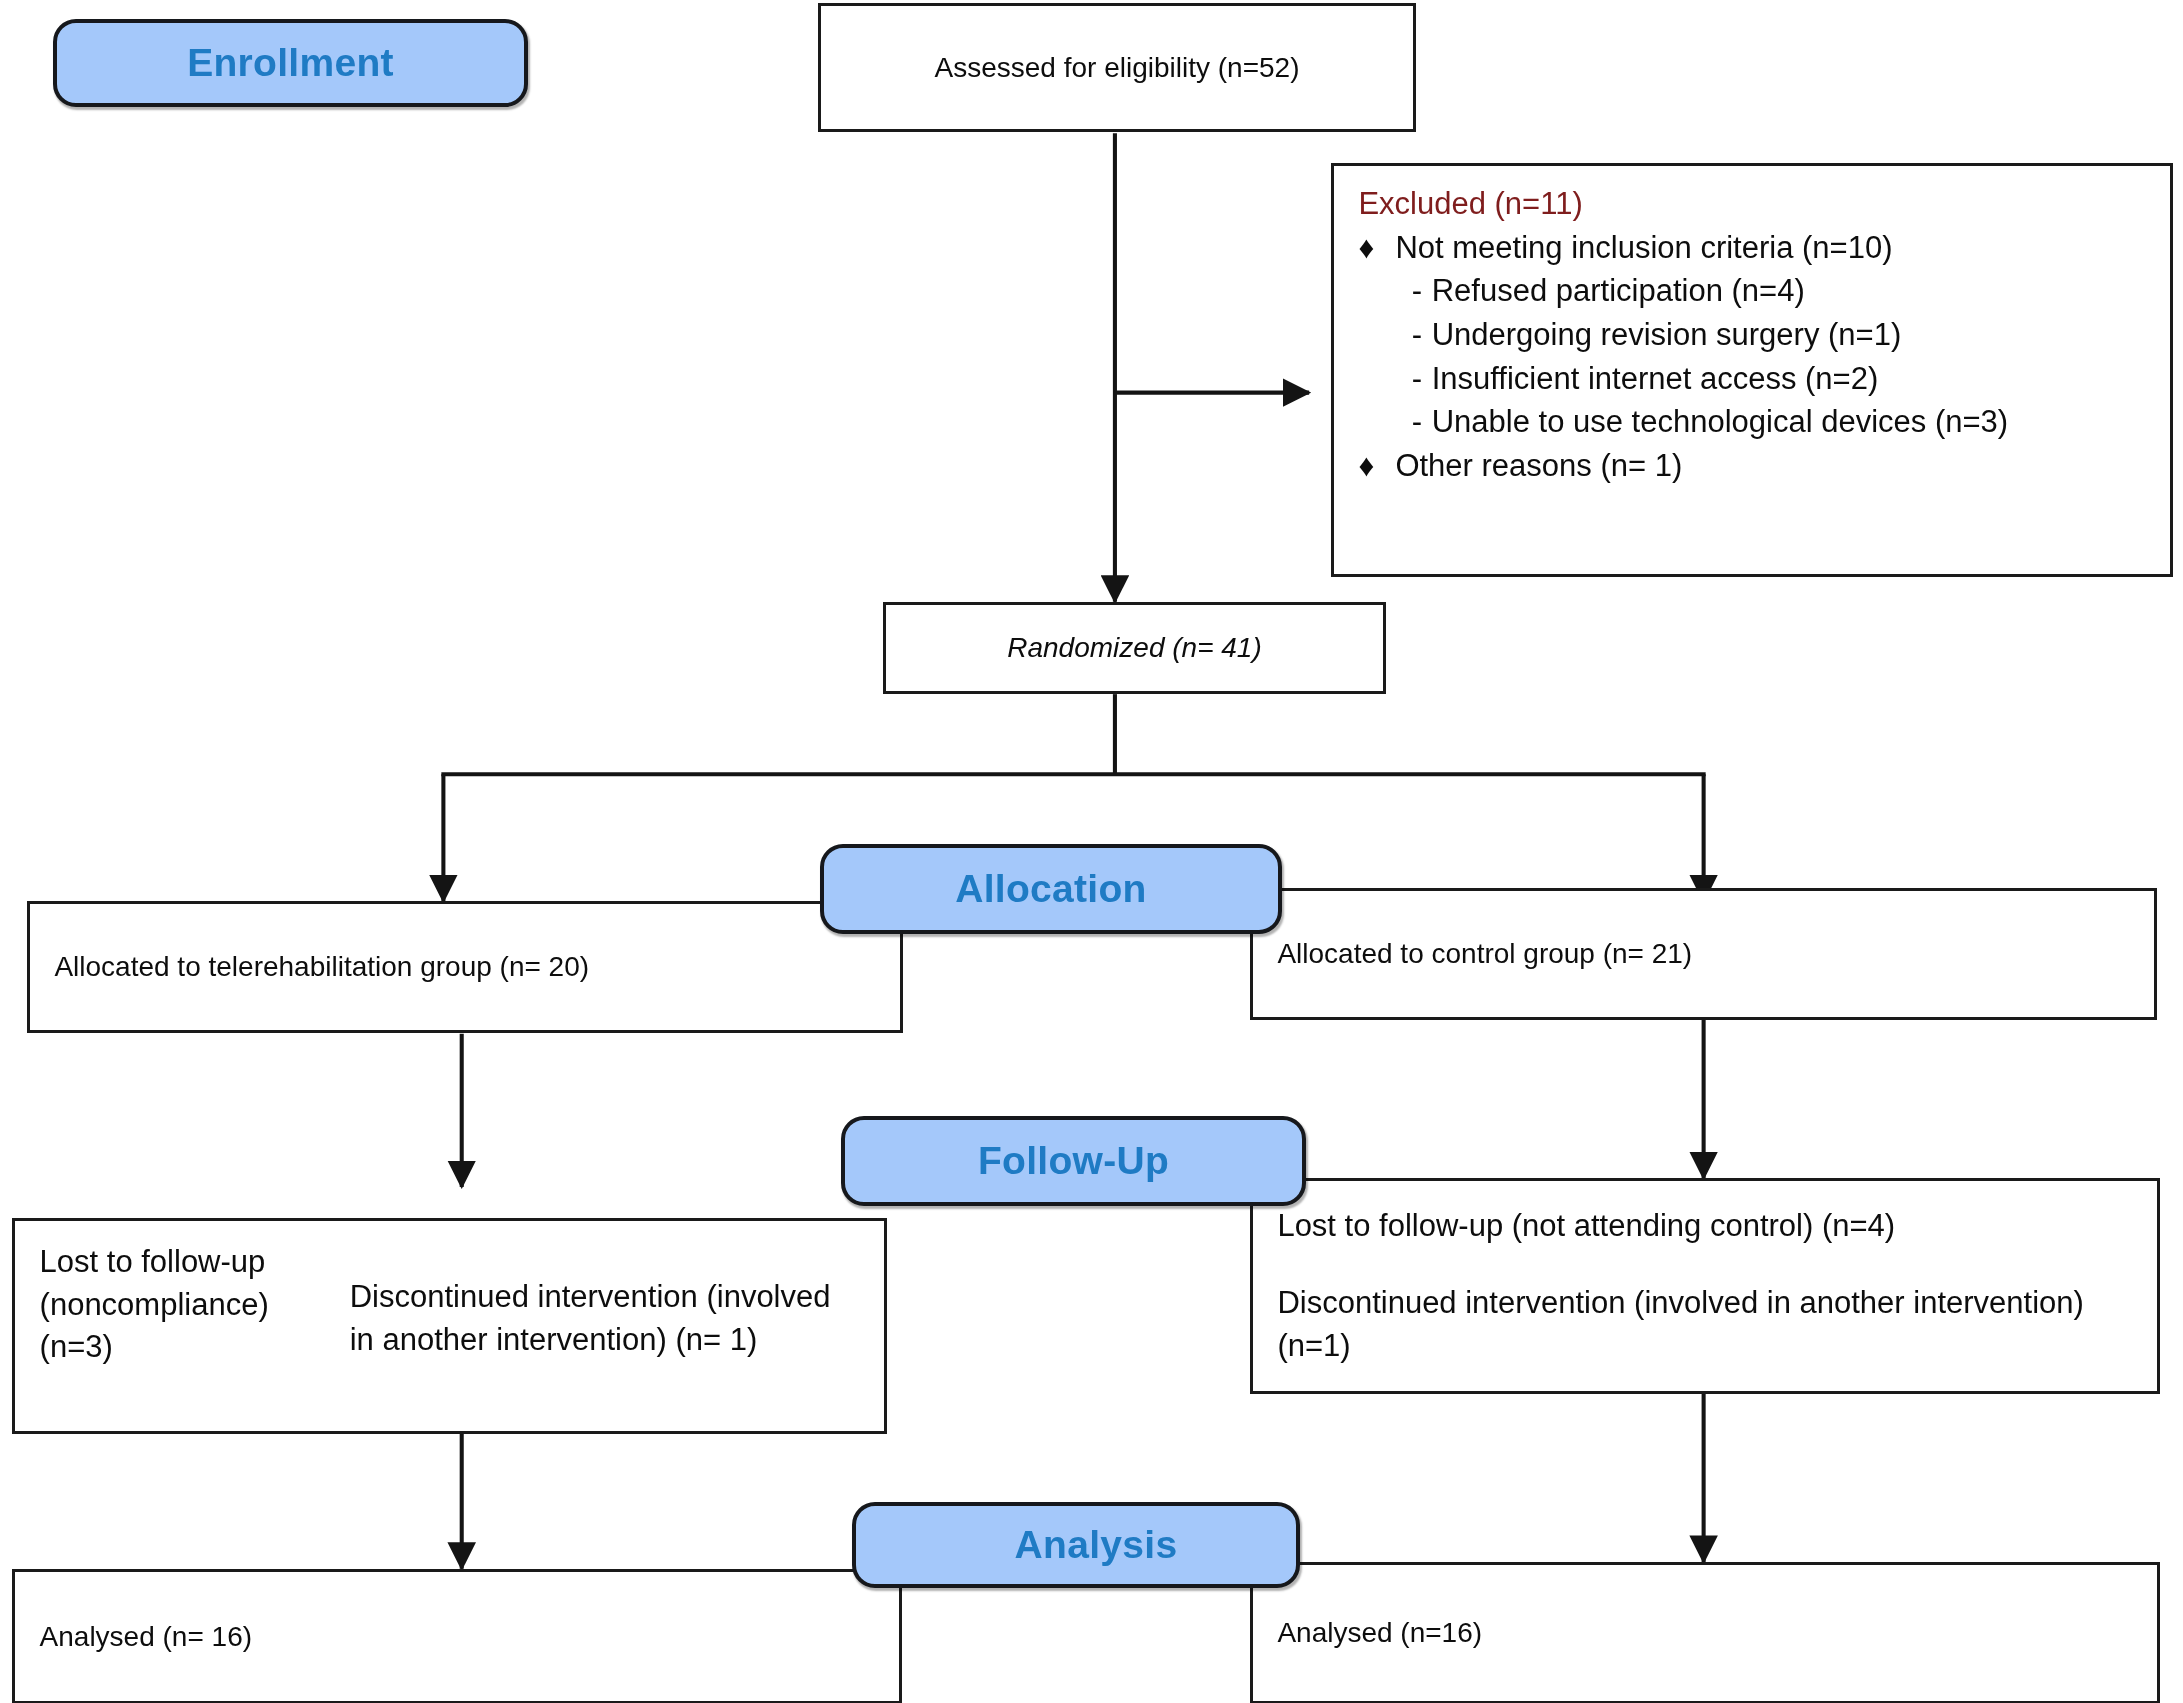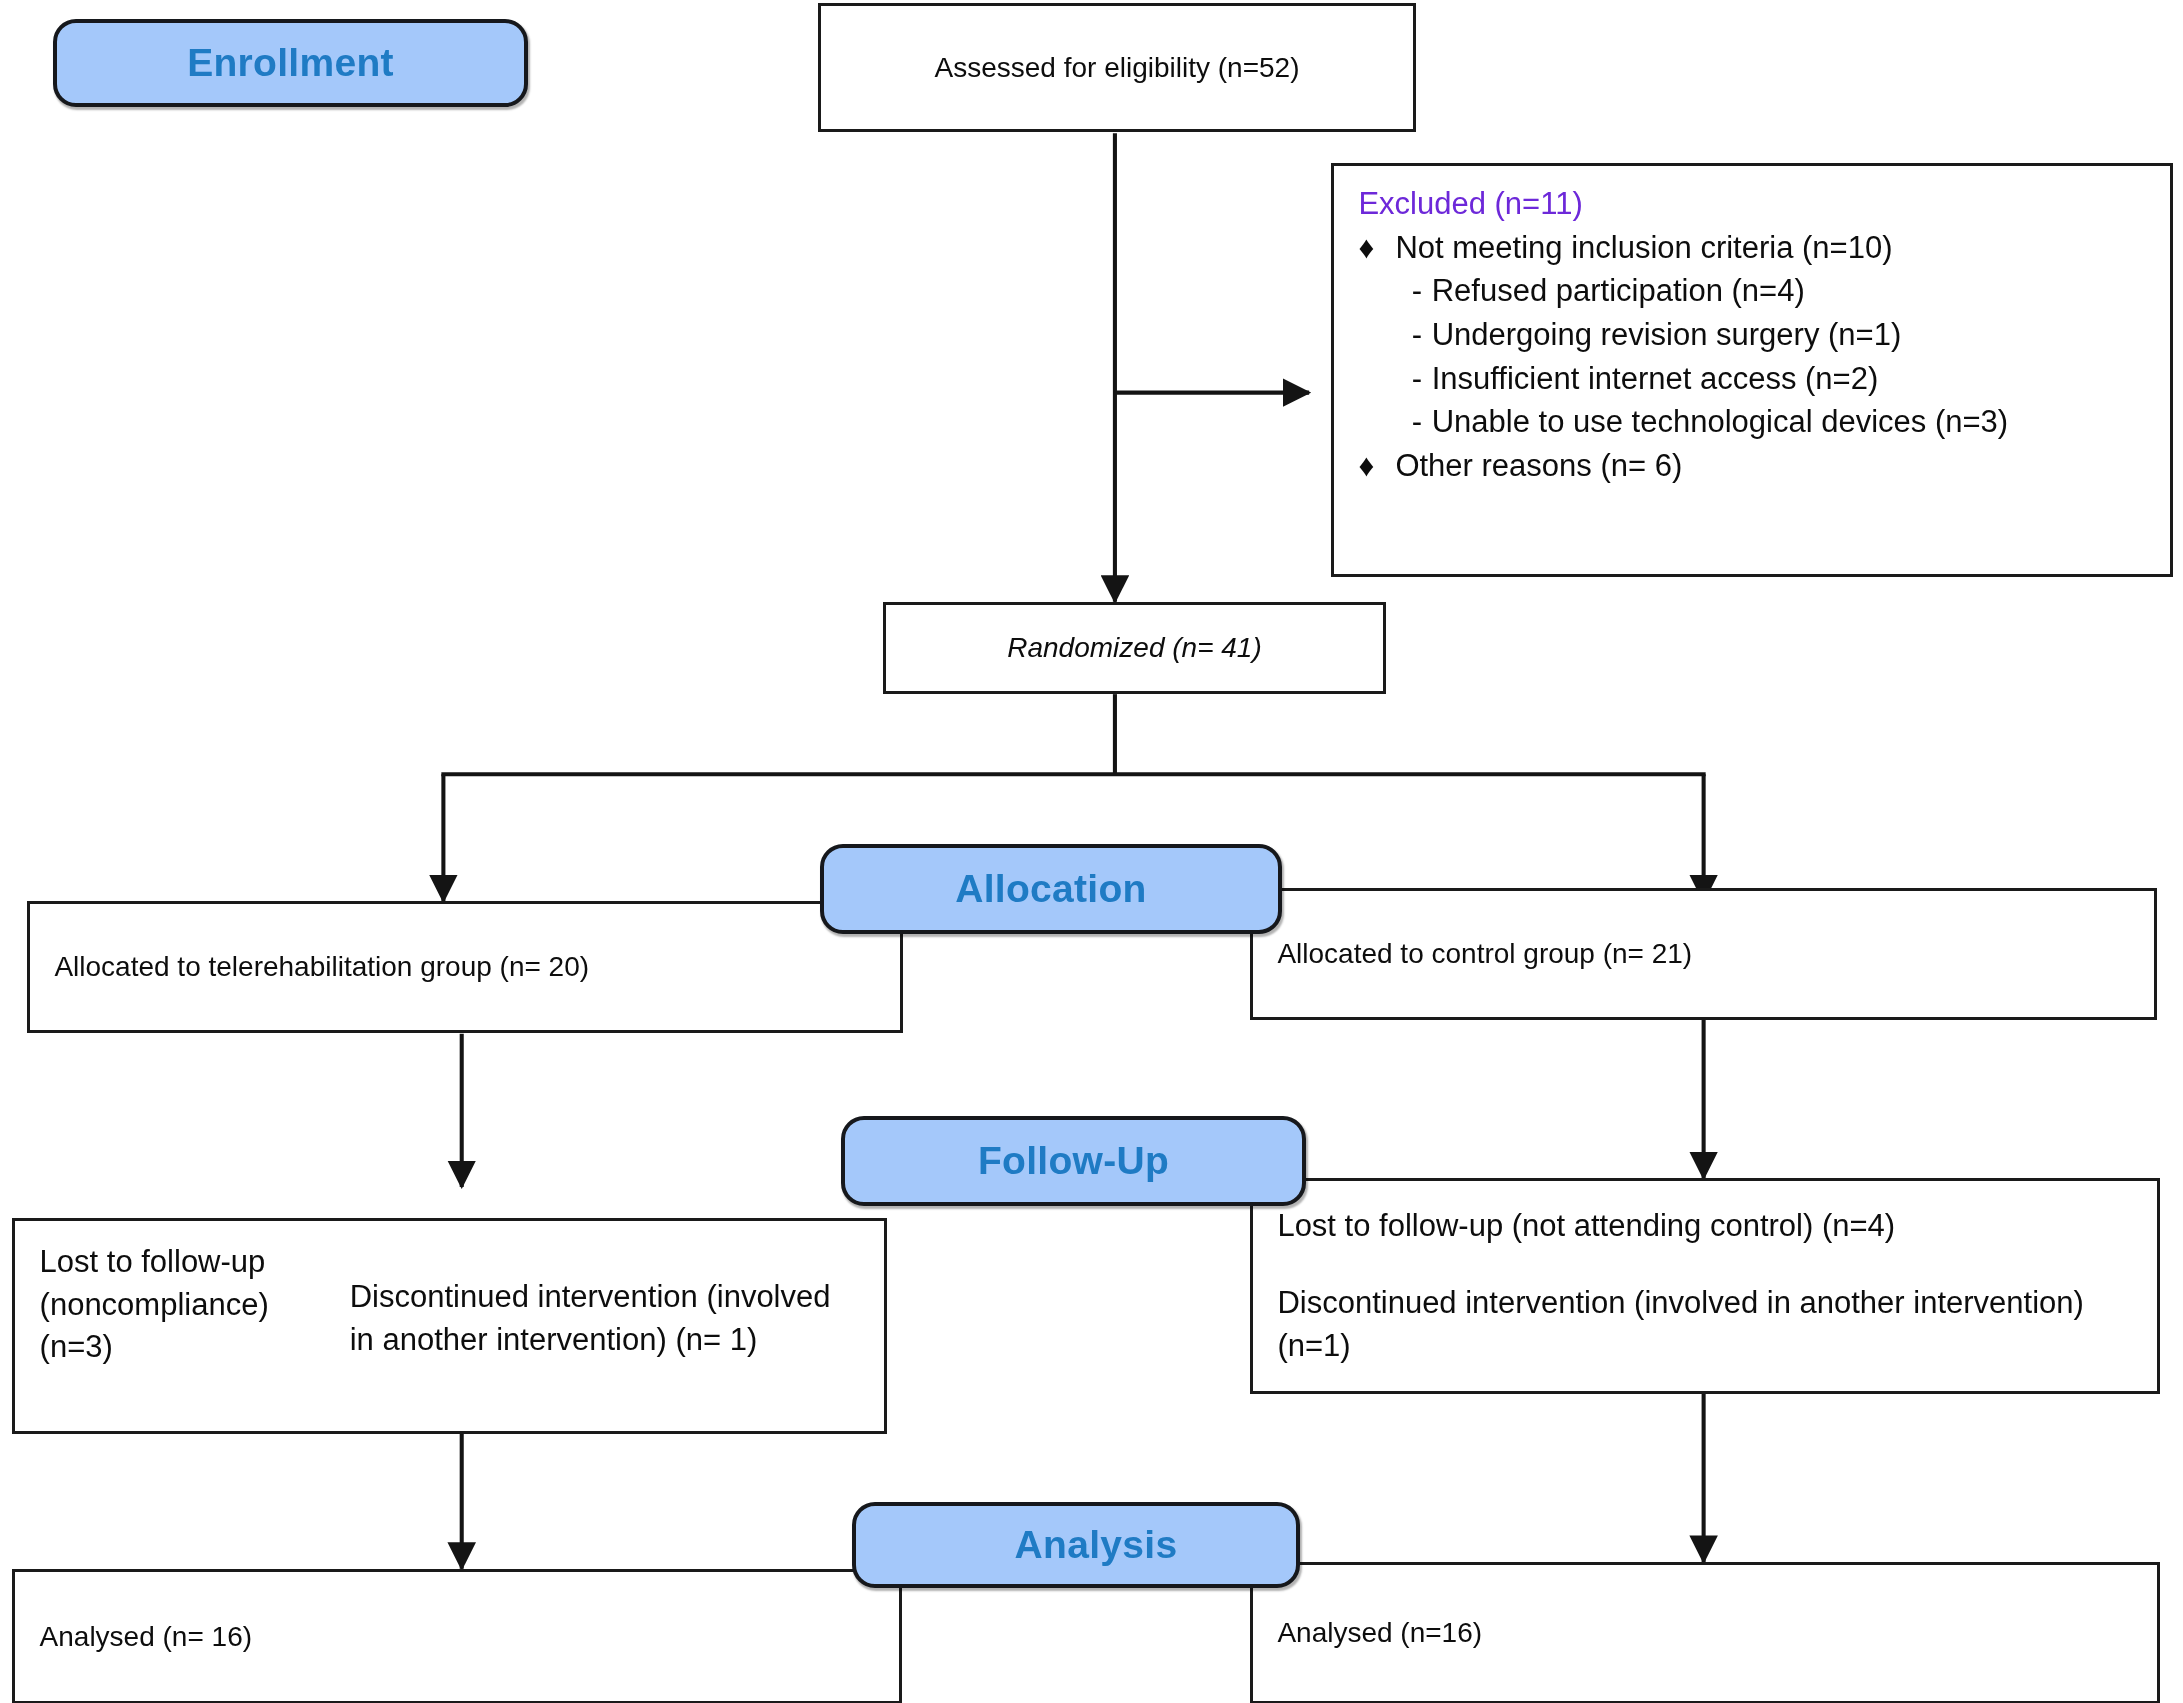--- a/index.html
+++ b/index.html
@@ -63,21 +63,21 @@
     color: #1f7bc4;
     font-weight: bold;
     font-size: 39px;
     letter-spacing: 0.3px;
     z-index: 5;
     box-shadow: 1.4px 2.7px 2px rgba(0,0,0,0.30);
   }
   
   .excl-title {
     font-size: 31px;
-    color: #6d28d9;
+    color: #7f1d1d;
     margin: 0 0 5.4px 0;
   }
   .excl-row {
     display: flex;
     font-size: 31px;
     color: #0d0d0d;
     line-height: 1.32;
     margin: 2.7px 0;
   }
   .excl-row .mark {
@@ -159,21 +159,21 @@
       <div class="excl-row sub">
         <span class="mark">-</span>
         <span>Insufficient internet access (n=2)</span>
       </div>
       <div class="excl-row sub">
         <span class="mark">-</span>
         <span>Unable to use technological devices (n=3)</span>
       </div>
       <div class="excl-row">
         <span class="mark">♦</span>
-        <span>Other reasons (n= 6)</span>
+        <span>Other reasons (n= 1)</span>
       </div>
     </div>
   </div>
 
   <div class="node center-text" style="left:883px; top:602px; width:503px; height:92px;font-style:italic;">
     <span class="node-text">Randomized (n= 41)</span>
   </div>
 
   <div class="node left-text pad" style="left:27px; top:901px; width:876px; height:132px; justify-content:center;">
     <span class="node-text">Allocated to telerehabilitation group (n= 20)</span>

